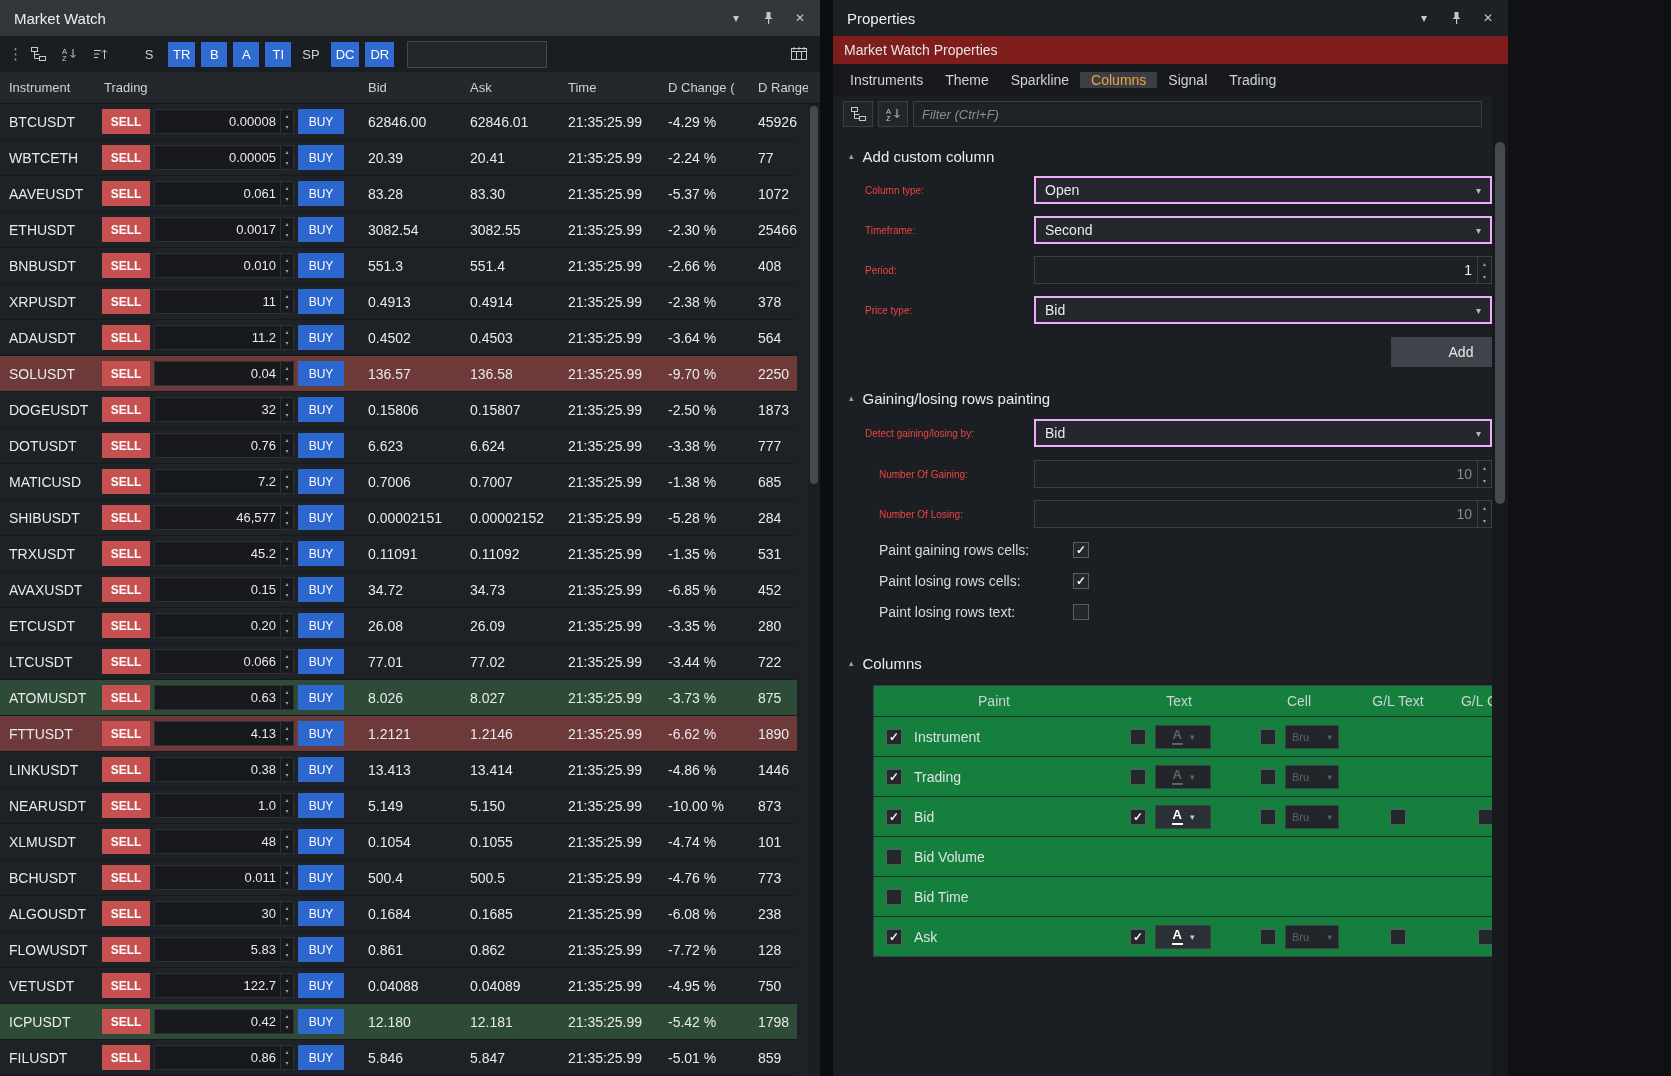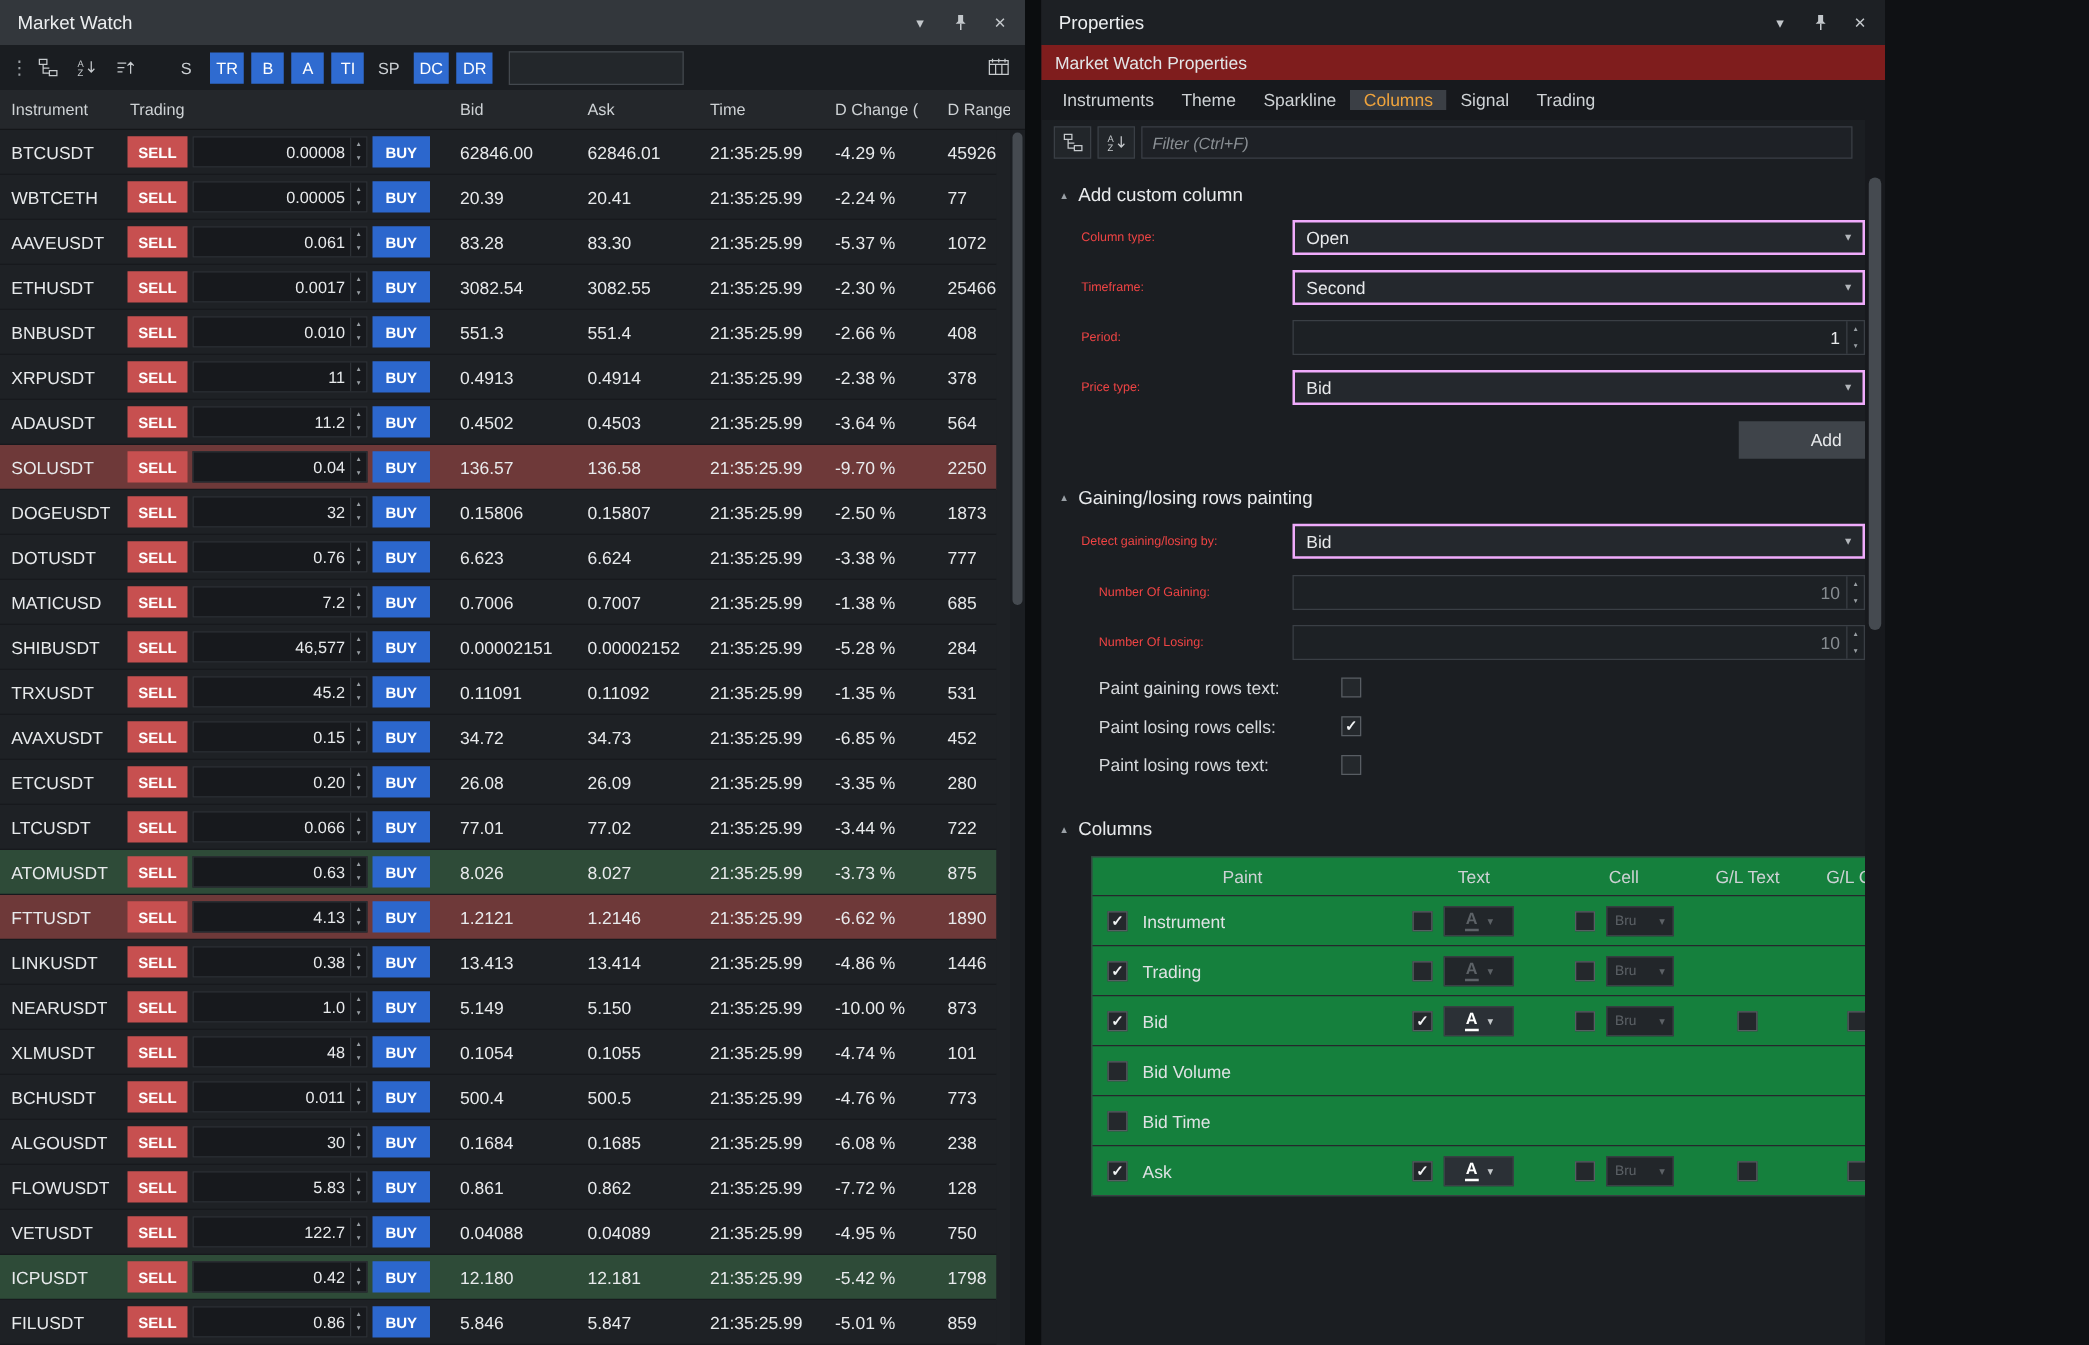--- a/index.html
+++ b/index.html
@@ -32,21 +32,21 @@
   .mw-row.paint-green{background:#2e4b38}
   .col-inst{width:96px;padding-left:9px;overflow:hidden;white-space:nowrap;flex:none}
   .col-trade{width:262px;flex:none;display:flex;align-items:center;gap:4px;padding-left:6px}
   .mw-header .col-trade{padding-left:8px}
   .col-bid{width:102px;padding-left:10px;flex:none;overflow:hidden;white-space:nowrap}
   .col-ask{width:98px;padding-left:10px;flex:none;overflow:hidden;white-space:nowrap}
   .col-time{width:98px;padding-left:10px;flex:none;overflow:hidden;white-space:nowrap}
   .col-chg{width:92px;padding-left:12px;flex:none;overflow:hidden;white-space:nowrap}
   .col-rng{flex:1;padding-left:10px;overflow:hidden;white-space:nowrap}
   .btn-sell{width:48px;height:25px;background:#c75050;color:#fff;font-size:12px;font-weight:bold;display:flex;align-items:center;justify-content:center;flex:none}
-  .btn-buy{width:46px;height:25px;background:#2c67cd;color:#fff;font-size:12px;font-weight:bold;display:flex;align-items:center;justify-content:center;flex:none}
+  .btn-buy{width:46px;height:25px;background:#2c67cd;color:#fff;font-size:12px;font-weight:normal;display:flex;align-items:center;justify-content:center;flex:none}
   .qty{width:140px;height:25px;background:#17191d;border:1px solid #2d3136;display:flex;align-items:stretch;flex:none}
   .qty .val{flex:1;text-align:right;padding:0 4px;font-size:13px;line-height:23px;color:#e8eaec;overflow:hidden;white-space:nowrap}
   .spin{width:13px;display:flex;flex-direction:column;border-left:1px solid #2d3136;flex:none}
   .spin span{flex:1;font-size:6px;color:#9aa0a5;display:flex;align-items:center;justify-content:center;line-height:1}
   .mw-scroll{position:absolute;top:104px;right:0;bottom:0;width:12px;background:#1b1e22}
   .mw-scroll .thumb{position:absolute;top:2px;left:2px;width:8px;height:378px;background:#454a50;border-radius:4px}
 
   
   .props-panel{flex:1;background:#1b1e22;position:relative;overflow:hidden}
   .props-panel .titlebar{background:#1d2024}
@@ -804,22 +804,22 @@
         <span class="ctl numfld">
           <span class="nval muted">10</span>
           <span class="spin">
               <span>▴</span>
               <span>▾</span>
             </span>
         </span>
       </div>
       <div id="gl-checks">
           <div class="checkrow">
-    <span class="flabel">Paint gaining rows text:</span>
-    <span class="cb"></span>
+    <span class="flabel">Paint gaining rows cells:</span>
+    <span class="cb checked"></span>
   </div>
           <div class="checkrow">
     <span class="flabel">Paint losing rows cells:</span>
     <span class="cb checked"></span>
   </div>
           <div class="checkrow">
     <span class="flabel">Paint losing rows text:</span>
     <span class="cb"></span>
   </div>
         </div>

